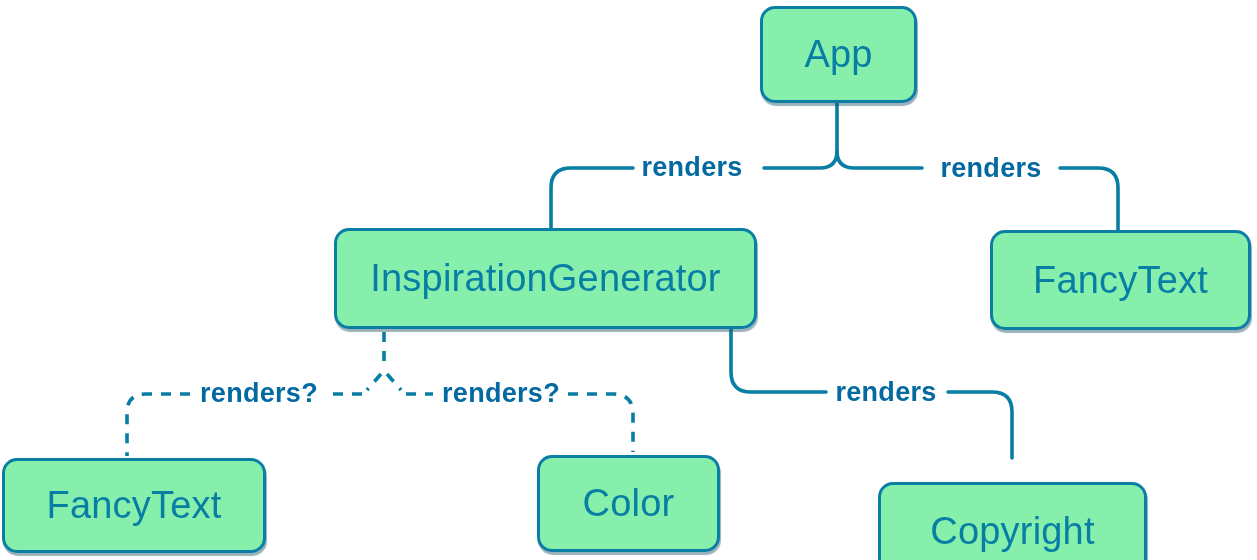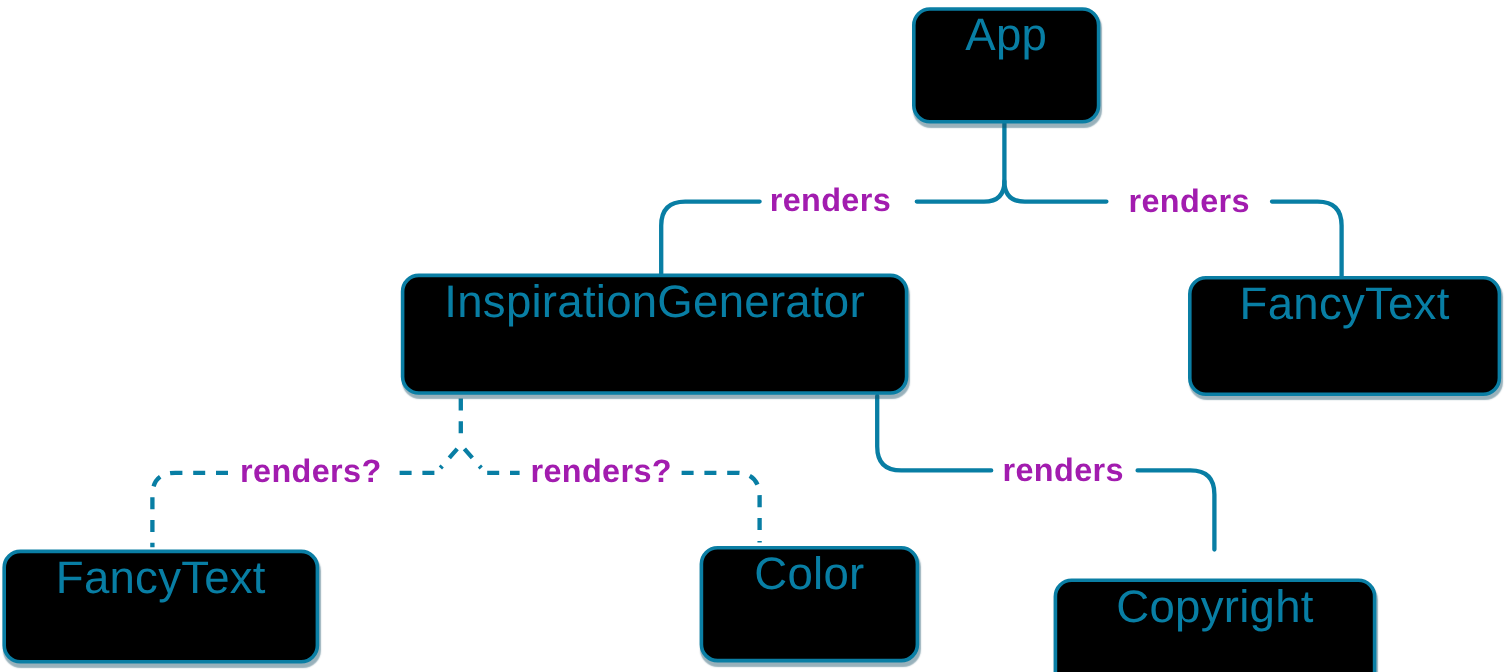--- a/index.html
+++ b/index.html
@@ -9,35 +9,35 @@
     background:#ffffff;
     font-family:"Liberation Sans", sans-serif;
     overflow:hidden;
   }
   #edges{position:absolute;left:0;top:0;width:1257px;height:560px;}
   .edge{fill:none;stroke:#087ea4;stroke-width:3.6;stroke-linecap:round;}
   .edge.dashed{stroke-dasharray:10 9;stroke-linecap:butt;}
   .node{
     position:absolute;
     box-sizing:border-box;
-    background:#000000;
+    background:#86efac;
     border:3px solid #0a7ea4;
     border-radius:15px;
     box-shadow:1px 3px 1px rgba(27,82,105,0.45);
-    display:flex;justify-content:center;
+    display:flex;align-items:center;justify-content:center;
     color:#087ea4;
     font-size:38px;
     font-weight:500;
     letter-spacing:.2px;
     white-space:nowrap;
   }
   .edge-label{
     position:absolute;
     transform:translate(-50%,-50%);
-    color:#a21caf;
+    color:#0369a1;
     font-size:27px;
     font-weight:600;
     letter-spacing:.3px;
     white-space:nowrap;
   }
 </style>
 </head>
 <body>
 
 <div id="stage">
@@ -91,21 +91,21 @@
   </div>
 
   <div class="node" style="left:990px;top:230px;width:261px;height:100px;">
     <span>FancyText</span>
   </div>
 
   <div class="node" style="left:2px;top:458px;width:264px;height:95px;">
     <span>FancyText</span>
   </div>
 
-  <div class="node" style="left:537px;top:455px;width:183px;height:97px;margin-left:46px;">
+  <div class="node" style="left:537px;top:455px;width:183px;height:97px;">
     <span>Color</span>
   </div>
 
   <div class="node" style="left:878px;top:482px;width:269px;height:98px;">
     <span>Copyright</span>
   </div>
 
 </div>
 
 </body></html>

